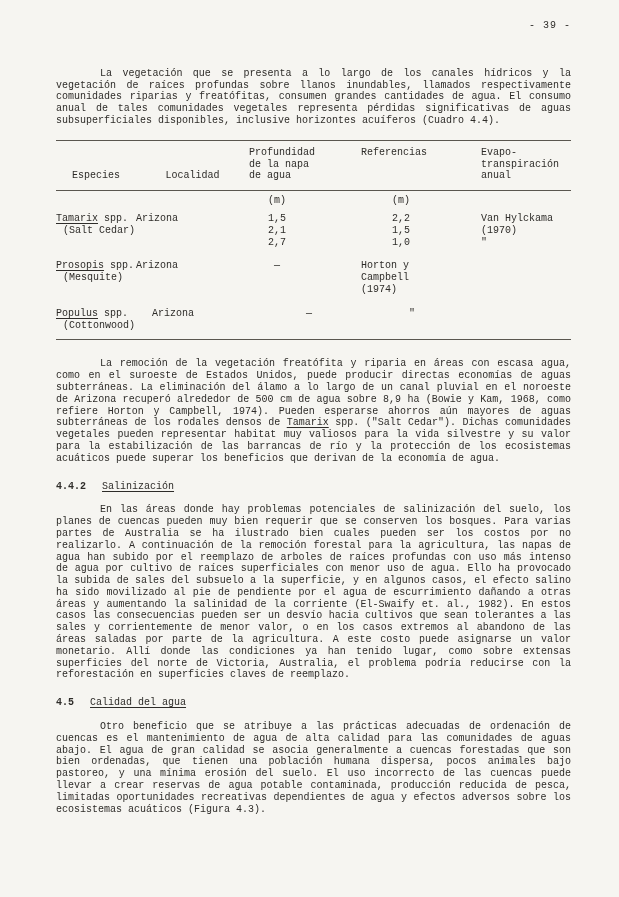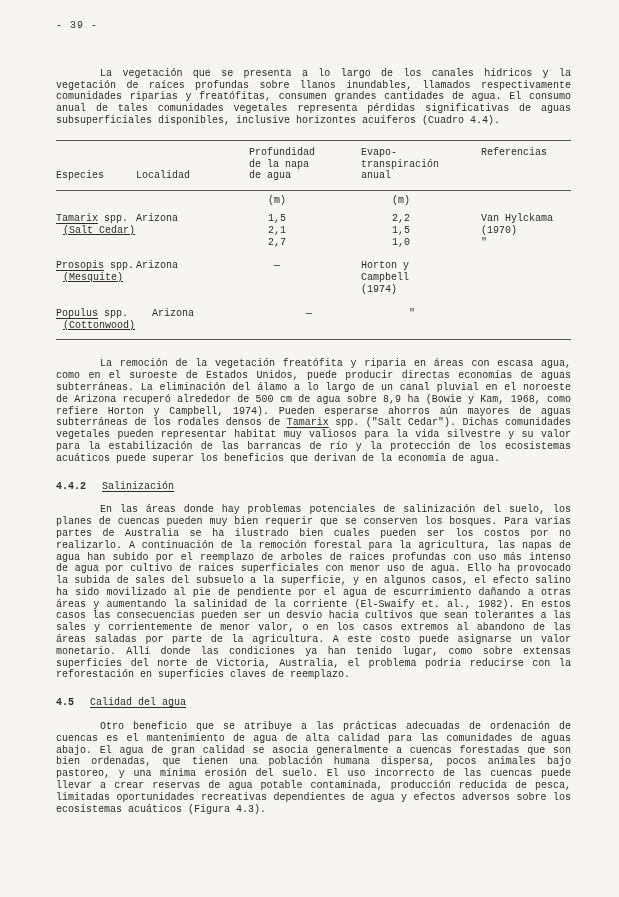--- a/index.html
+++ b/index.html
@@ -14,21 +14,21 @@
     width: 619px;
     height: 897px;
     overflow: hidden;
     background: #f6f5f1;
     color: #2e2c29;
     font-size: 10px;
     line-height: 1.18;
     padding: 20px 48px 20px 56px;
   }
   .page-number {
-    text-align: left;
+    text-align: right;
     margin-bottom: 36px;
     letter-spacing: 1px;
   }
   .para {
     margin: 0 0 13px 0;
     text-align: justify;
   }
   .indent { text-indent: 44px; }
   .caption { margin: 2px 0 12px 0; }
   .caption-label { margin-right: 16px; }
@@ -39,29 +39,29 @@
   }
   .trow {
     display: grid;
     grid-template-columns: 80px 113px 112px 120px 1fr;
   }
   .tbl-head {
     padding: 6px 0 8px 0;
     border-bottom: 1px solid #5a564f;
   }
   .cell { white-space: pre-line; }
-  .cell-bottom { align-self: end; }
+  .cell-bottom { align-self: end; text-align: center; }
   .units-row { padding: 4px 0 6px 0; }
   .data-row { margin-bottom: 12px; }
   .data-row:last-child { margin-bottom: 0; gap: 16px; }
   .tbl-body { padding-bottom: 8px; }
   .depth-cell { text-align: center; padding-right: 56px; }
   .et-cell { text-align: center; padding-right: 40px; }
   .genus { text-decoration: underline; text-underline-offset: 2px; }
-  .common-name { padding-left: 7px; text-decoration: underline; }
+  .common-name { padding-left: 7px; }
   .section-heading {
     font-size: 10px;
     font-weight: normal;
     margin: 16px 0 12px 0;
   }
   .sec-num { margin-right: 16px; font-weight: bold; }
   .underline { text-decoration: underline; text-underline-offset: 2px; }
 </style>
 </head>
 <body>
@@ -74,24 +74,24 @@
 
 
   <div class="tbl">
 
     <div class="trow tbl-head">
       <div class="cell cell-bottom">Especies</div>
       <div class="cell cell-bottom">Localidad</div>
       <div class="cell">Profundidad
 de la napa
 de agua</div>
+      <div class="cell">Referencias</div>
       <div class="cell">Evapo-
 transpiración
 anual</div>
-      <div class="cell">Referencias</div>
     </div>
 
     <div class="tbl-body">
 
       <div class="trow units-row">
         <div class="cell"></div>
         <div class="cell"></div>
         <div class="cell depth-cell">(m)</div>
         <div class="cell et-cell">(m)</div>
         <div class="cell"></div>

